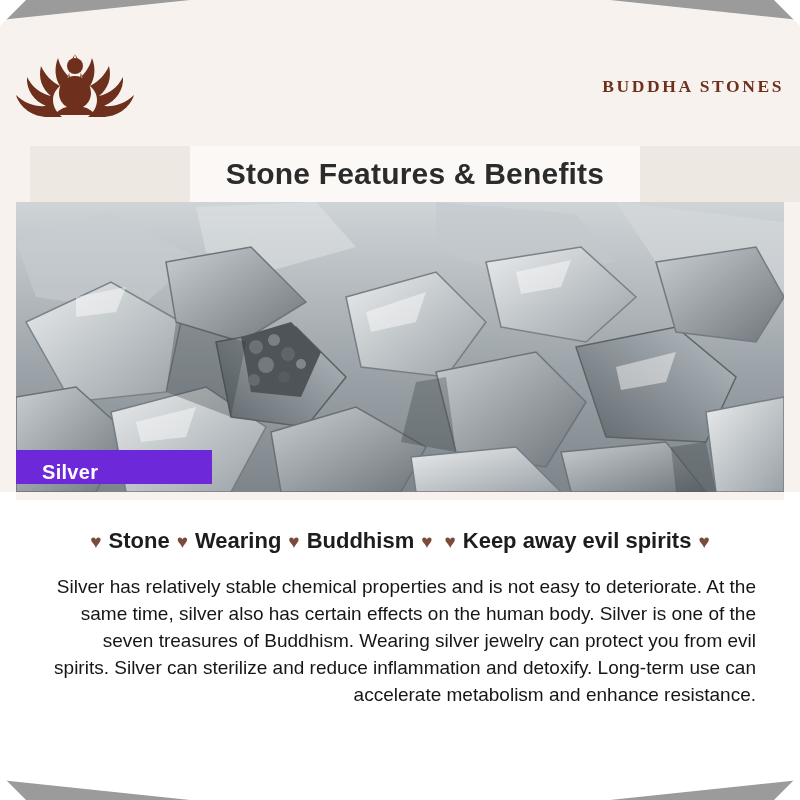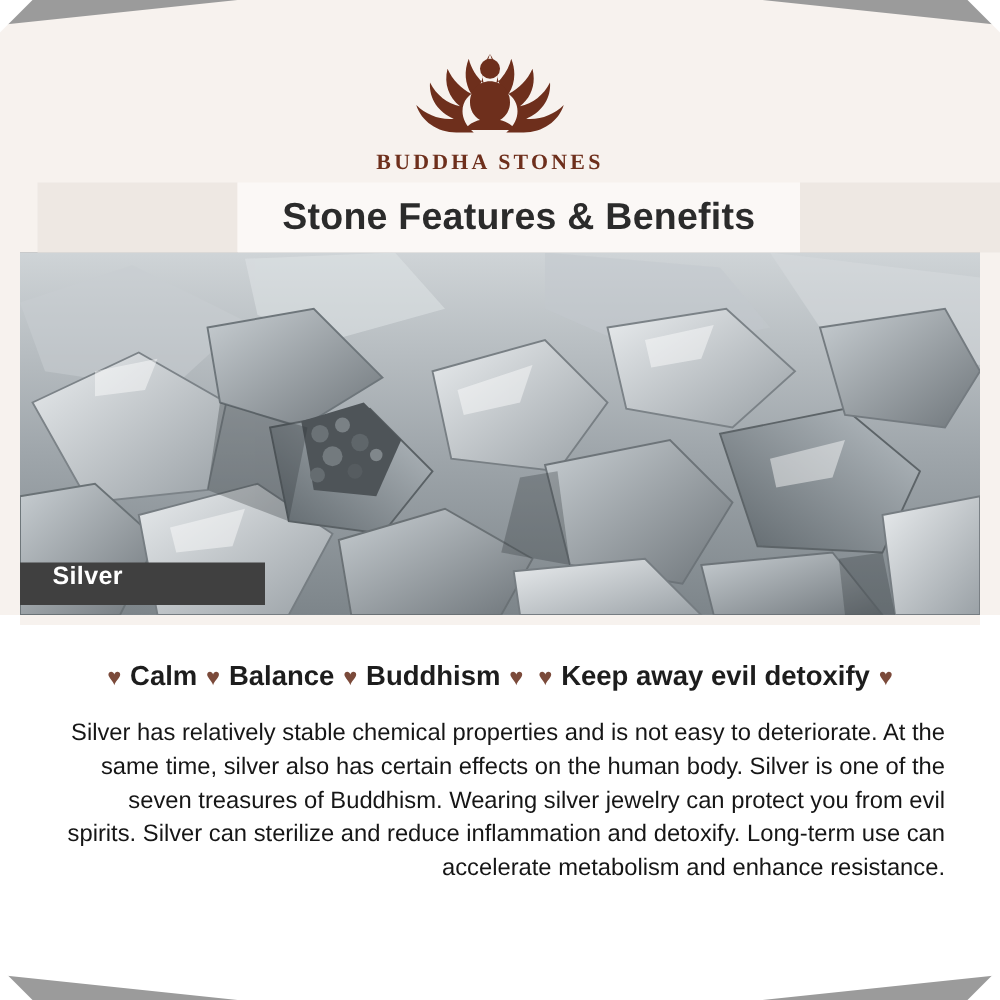--- a/index.html
+++ b/index.html
@@ -71,23 +71,23 @@
     border-bottom: 20px solid #9b9b9b;
     border-left: 190px solid transparent;
   }
 
   
   .logo-block {
     position: absolute;
     top: 26px; left: 0; right: 16px;
     height: 118px;
     display: flex;
-    flex-direction: column;
+    flex-direction: row;
     align-items: center;
-    justify-content: center;
+    justify-content: space-between;
     z-index: 10;
   }
   .logo-mark { width: 150px; height: 86px; display: block; }
   .logo-text {
     margin-top: 2px;
     font-family: "Liberation Serif", serif;
     font-size: 17.5px;
     letter-spacing: 2.6px;
     color: #6e2f1c;
     font-weight: 700;
@@ -133,23 +133,23 @@
     z-index: 8;
   }
   .hero svg { display: block; width: 100%; height: 100%; }
 
   .stone-label {
     position: absolute;
     left: 16px;
     top: 450px;
     width: 196px;
     height: 34px;
-    background: #404040;
+    background: #6d28d9;
     display: flex;
-    align-items: flex-start;
+    align-items: flex-end;
     z-index: 14;
   }
   .stone-label span {
     color: #ffffff;
     font-size: 20px;
     font-weight: 700;
     padding-left: 26px;
     letter-spacing: 0.3px;
   }
 
@@ -313,27 +313,27 @@
     <span>Silver</span>
   </div>
 
   <div class="side-fill-l"></div>
   <div class="side-fill-r"></div>
   <div class="bottom-fill"></div>
 
   <div class="content">
     <div class="benefits">
       <span class="heart">♥</span>
-      <span class="bitem">Calm</span>
-      <span class="heart">♥</span>
-      <span class="bitem">Balance</span>
+      <span class="bitem">Stone</span>
+      <span class="heart">♥</span>
+      <span class="bitem">Wearing</span>
       <span class="heart">♥</span>
       <span class="bitem">Buddhism</span>
       <span class="heart">♥</span>
       <span class="heart">♥</span>
-      <span class="bitem">Keep away evil detoxify</span>
+      <span class="bitem">Keep away evil spirits</span>
       <span class="heart">♥</span>
     </div>
 
     <p class="body-copy">Silver has relatively stable chemical properties and is not easy to deteriorate. At the same time, silver also has certain effects on the human body. Silver is one of the seven treasures of Buddhism. Wearing silver jewelry can protect you from evil spirits. Silver can sterilize and reduce inflammation and detoxify. Long-term use can accelerate metabolism and enhance resistance.</p>
   </div>
 
 </div>
 
 </body></html>

